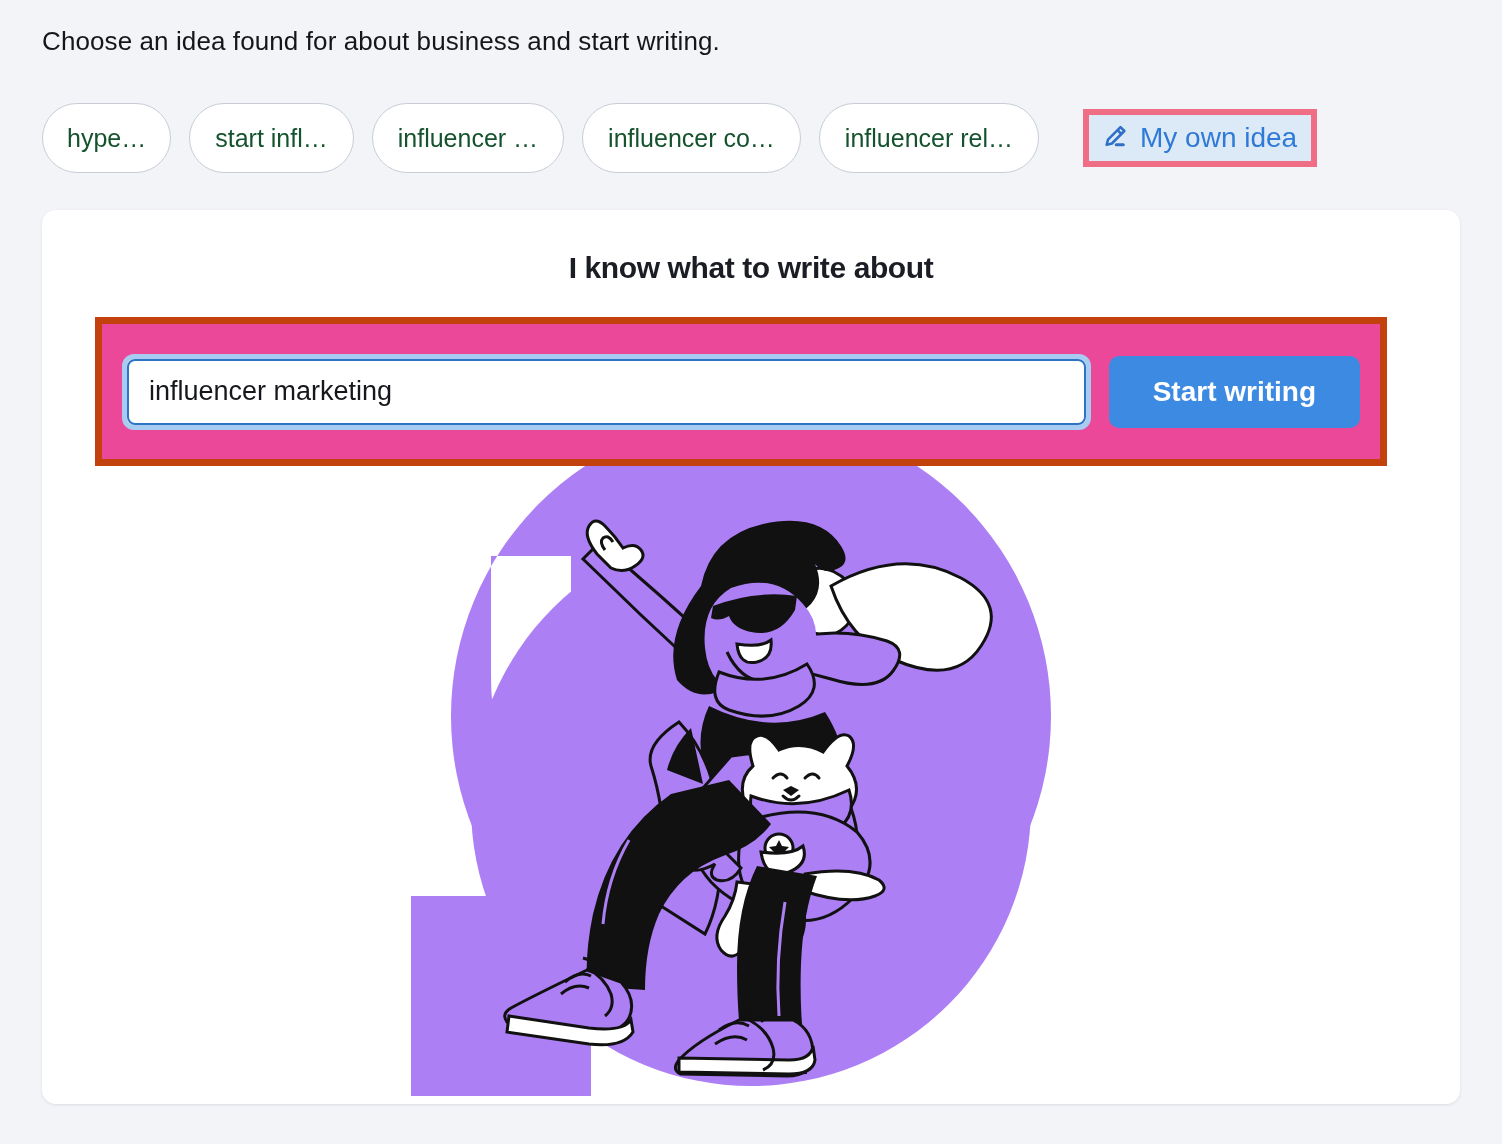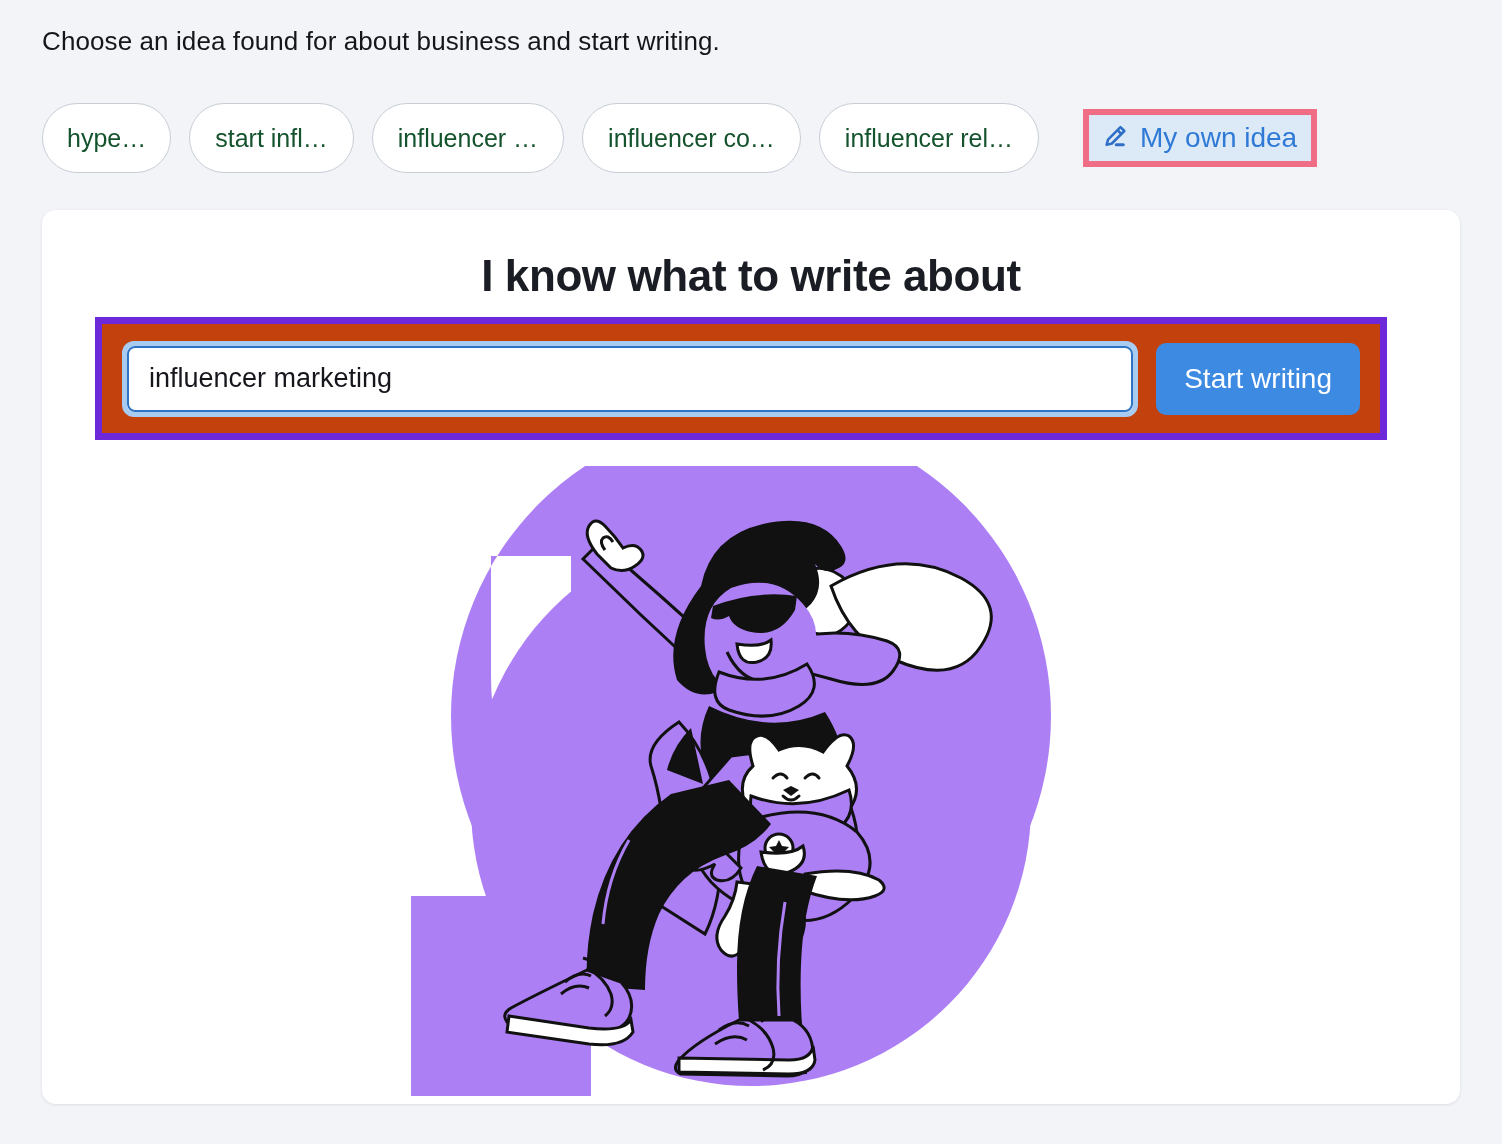--- a/index.html
+++ b/index.html
@@ -93,36 +93,36 @@
     box-shadow: 0 1px 3px rgba(20,30,60,0.10);
     overflow: hidden;
   }
 
   .card-title {
     position: absolute;
     left: 0;
     right: 0;
     top: 41px;
     text-align: center;
-    font-size: 44px;
+    font-size: 30px;
     font-weight: bold;
     color: #1b1d24;
     letter-spacing: -0.4px;
   }
 
   
   .search-highlight {
     position: absolute;
     left: 53px;
     top: 107px;
     width: 1292px;
-    height: 123px;
-    box-sizing: border-box;
-    border: 7px solid #6d28d9;
-    background: #c2410c;
+    height: 149px;
+    box-sizing: border-box;
+    border: 7px solid #c2410c;
+    background: #ec4899;
   }
   .search-row {
     position: absolute;
     left: 0;
     top: 0;
     right: 0;
     bottom: 0;
     display: flex;
     align-items: center;
     padding: 0 20px;
@@ -153,22 +153,22 @@
   }
   .start-btn {
     height: 72px;
     box-sizing: border-box;
     background: #3d8ae2;
     color: #ffffff;
     border: none;
     border-radius: 10px;
     font-family: "Liberation Sans", sans-serif;
     font-size: 28px;
-    font-weight: normal;
-    padding: 0 28px;
+    font-weight: bold;
+    padding: 0 44px;
     cursor: pointer;
     white-space: nowrap;
   }
 
   
   .illustration {
     position: absolute;
     left: 50%;
     transform: translateX(-50%);
     top: 256px;

